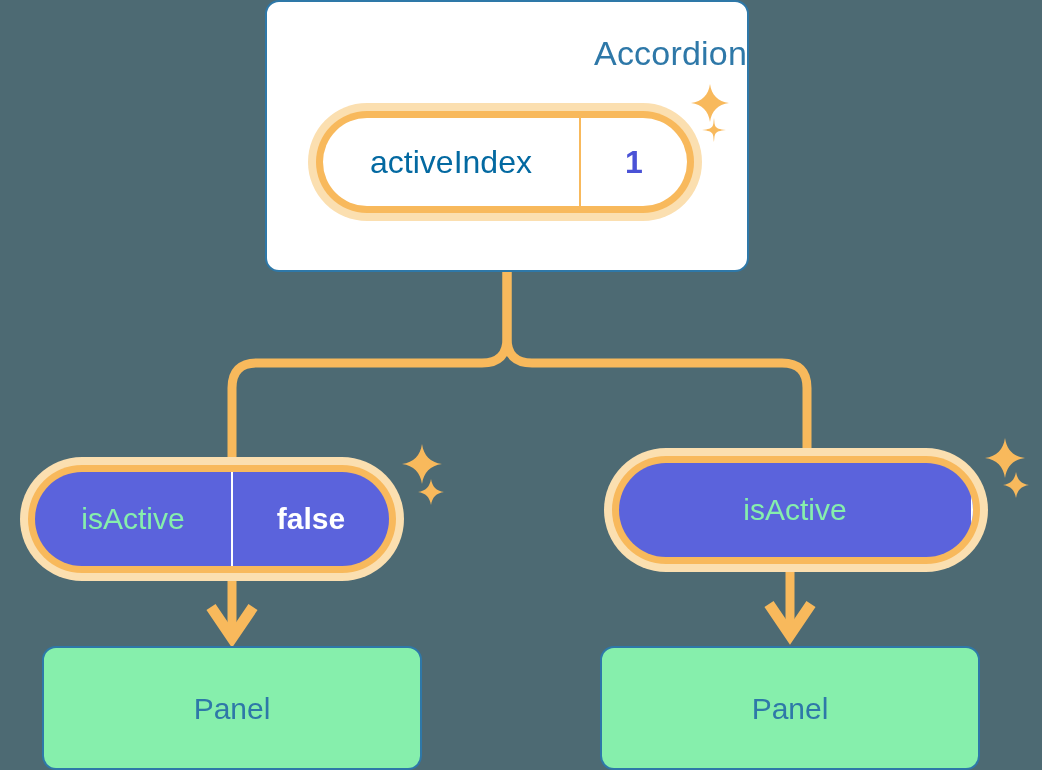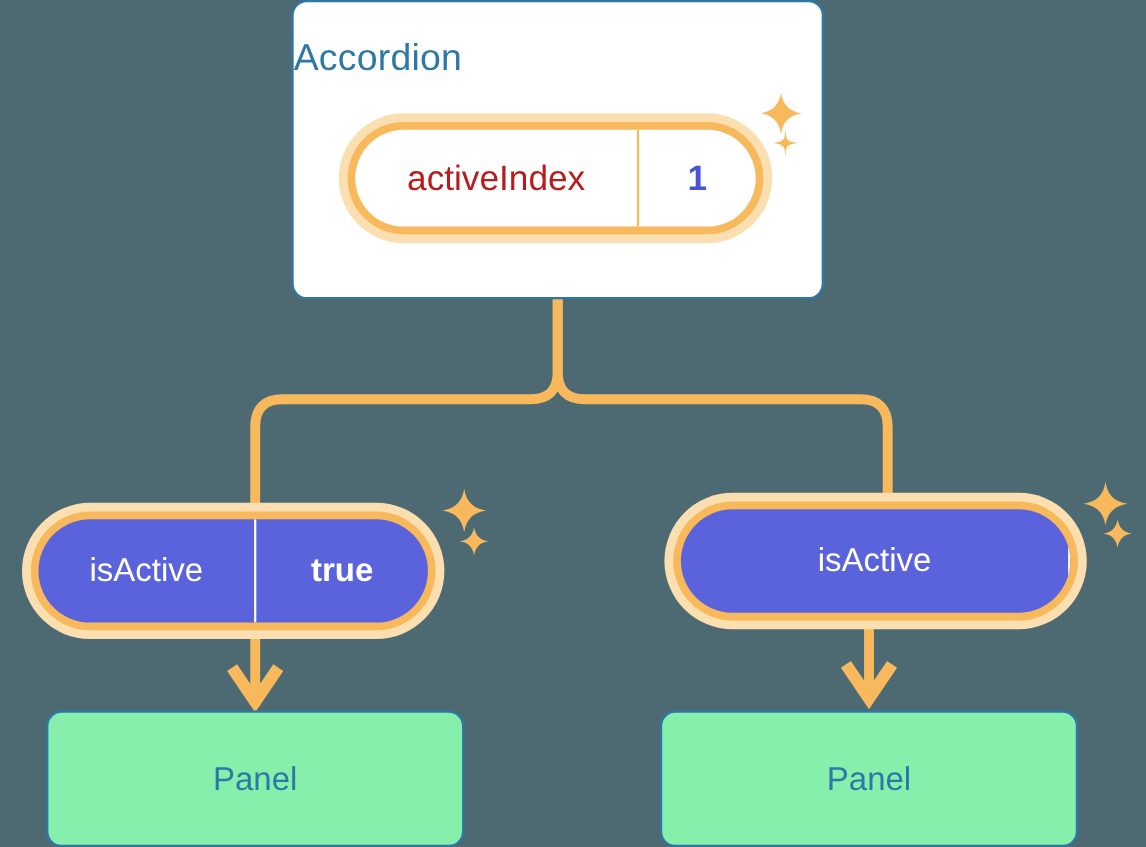--- a/index.html
+++ b/index.html
@@ -38,21 +38,21 @@
     top: 0px;
     width: 484px;
     height: 272px;
     border-top-left-radius: 14px;
     border-top-right-radius: 14px;
   }
   .card-title {
     position: absolute;
     left: 0;
     right: 0;
-    text-align: left;
+    text-align: right;
     color: #2e78a8;
     font-size: 34px;
     letter-spacing: 0.2px;
     white-space: nowrap;
   }
   #accordion-title { top: 32px; }
 
   
   .panel-card {
     position: absolute;
@@ -104,37 +104,37 @@
   .badge-key, .badge-val {
     display: flex;
     align-items: center;
     justify-content: center;
     white-space: nowrap;
   }
 
   
   .badge-white .badge-inner { background: #ffffff; }
   .badge-white .badge-key {
-    color: #b91c1c;
+    color: #0369a1;
     font-size: 32px;
     padding: 0 26px;
     border-right: 2px solid #f8b95c;
     flex: 1 1 auto;
   }
   .badge-white .badge-val {
     color: #4a52d6;
     font-size: 32px;
     font-weight: bold;
     flex: 0 0 106px;
   }
 
   
   .badge-purple .badge-inner { background: #5b63dc; }
   .badge-purple .badge-key {
-    color: #ffffff;
+    color: #86efac;
     font-size: 30px;
     padding: 4px 22px;
     border-right: 2px solid #ffffff;
     flex: 1 1 auto;
   }
   .badge-purple .badge-val {
     color: #ffffff;
     font-size: 30px;
     font-weight: bold;
     flex: 0 0 156px;
@@ -189,21 +189,21 @@
   <div class="sparkle" style="left:701px; top:117px;">
     <svg width="26" height="26" viewBox="0 0 26 26">
       <path d="M13 1 C14.1 8 11.9 11.9 25 13 C11.9 14.1 14.1 18 13 25 C11.9 18 14.1 14.1 1 13 C14.1 11.9 11.9 8 13 1 Z" fill="#f8b95c"></path>
     </svg>
   </div>
 
   <div class="badge badge-purple" id="badge-left">
     <div class="badge-mid">
       <div class="badge-inner">
         <div class="badge-key">isActive</div>
-        <div class="badge-val">true</div>
+        <div class="badge-val">false</div>
       </div>
     </div>
   </div>
 
   <div class="sparkle" style="left:401px; top:443px;">
     <svg width="42" height="42" viewBox="0 0 42 42">
       <path d="M21 1 C22.7 12.8 29.2 19.3 41 21 C29.2 22.7 22.7 29.2 21 41 C19.3 29.2 12.8 22.7 1 21 C12.8 19.3 19.3 12.8 21 1 Z" fill="#f8b95c"></path>
     </svg>
   </div>
   <div class="sparkle" style="left:417px; top:478px;">

